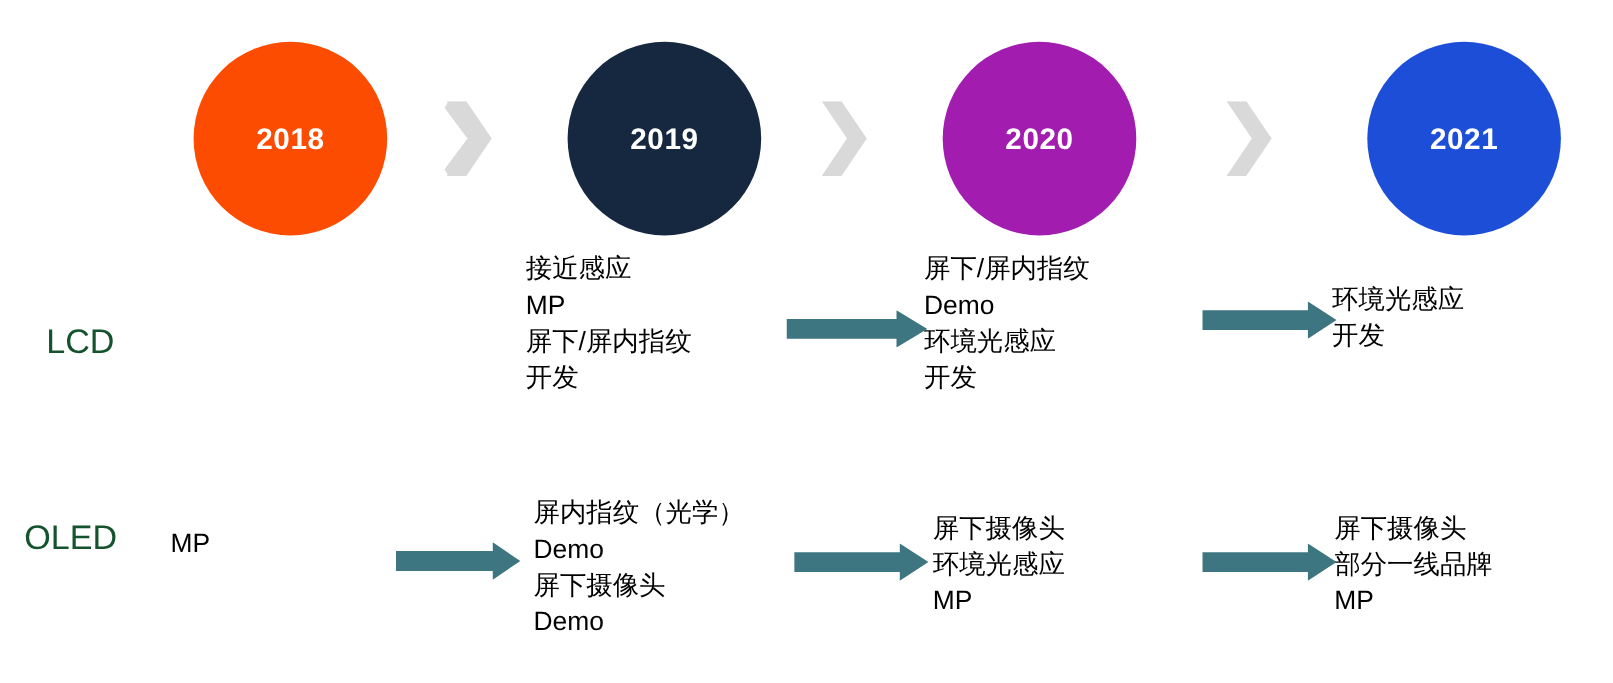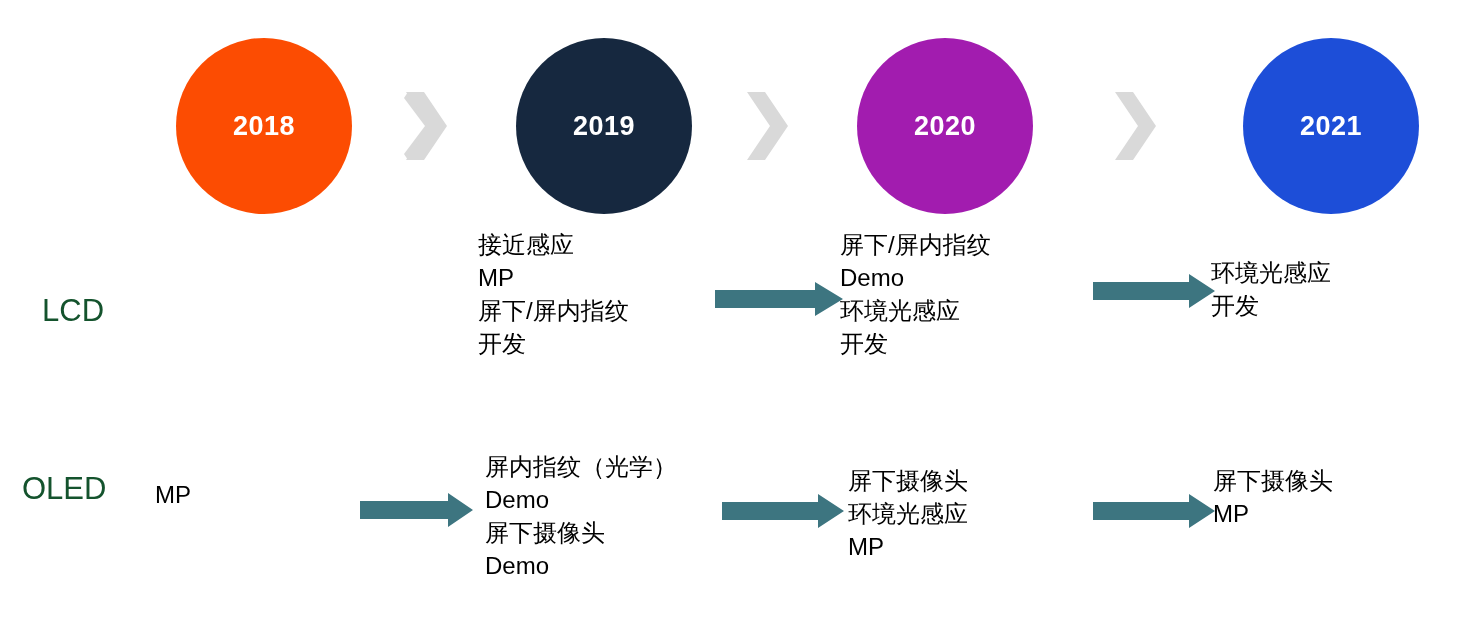--- a/index.html
+++ b/index.html
@@ -162,20 +162,21 @@
   </div>
 
   <div class="cell-text" style="left:848px; top:464px; width:235px;">
     <span class="line">屏下摄像头</span>
     <span class="line">环境光感应</span>
     <span class="line">MP</span>
   </div>
 
   <div class="cell-text" style="left:1213px; top:464px; width:235px;">
     <span class="line">屏下摄像头</span>
+    <span class="line">部分一线品牌</span>
     <span class="line">MP</span>
   </div>
 
   <div class="teal-arrow" style="left:360px; top:493px; width:113px;">
     <svg viewBox="0 0 113 34" preserveAspectRatio="none" xmlns="http://www.w3.org/2000/svg" aria-hidden="true">
       <polygon points="0,8 88,8 88,0 113,17 88,34 88,26 0,26" fill="#3D7580"></polygon>
     </svg>
   </div>
 
   <div class="teal-arrow" style="left:722px; top:494px; width:122px;">

